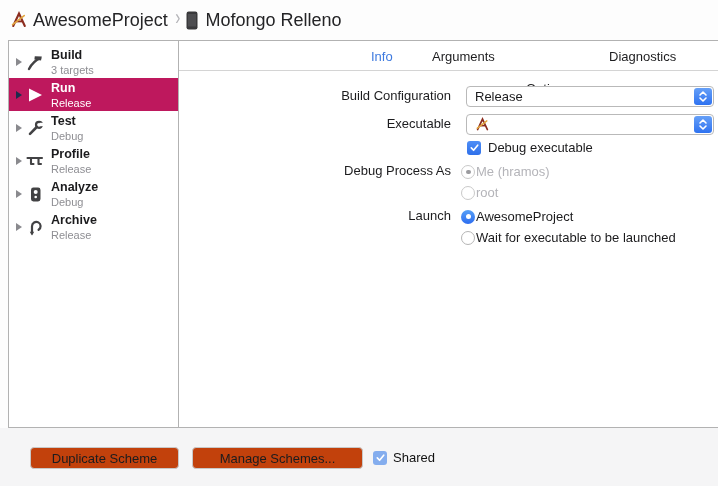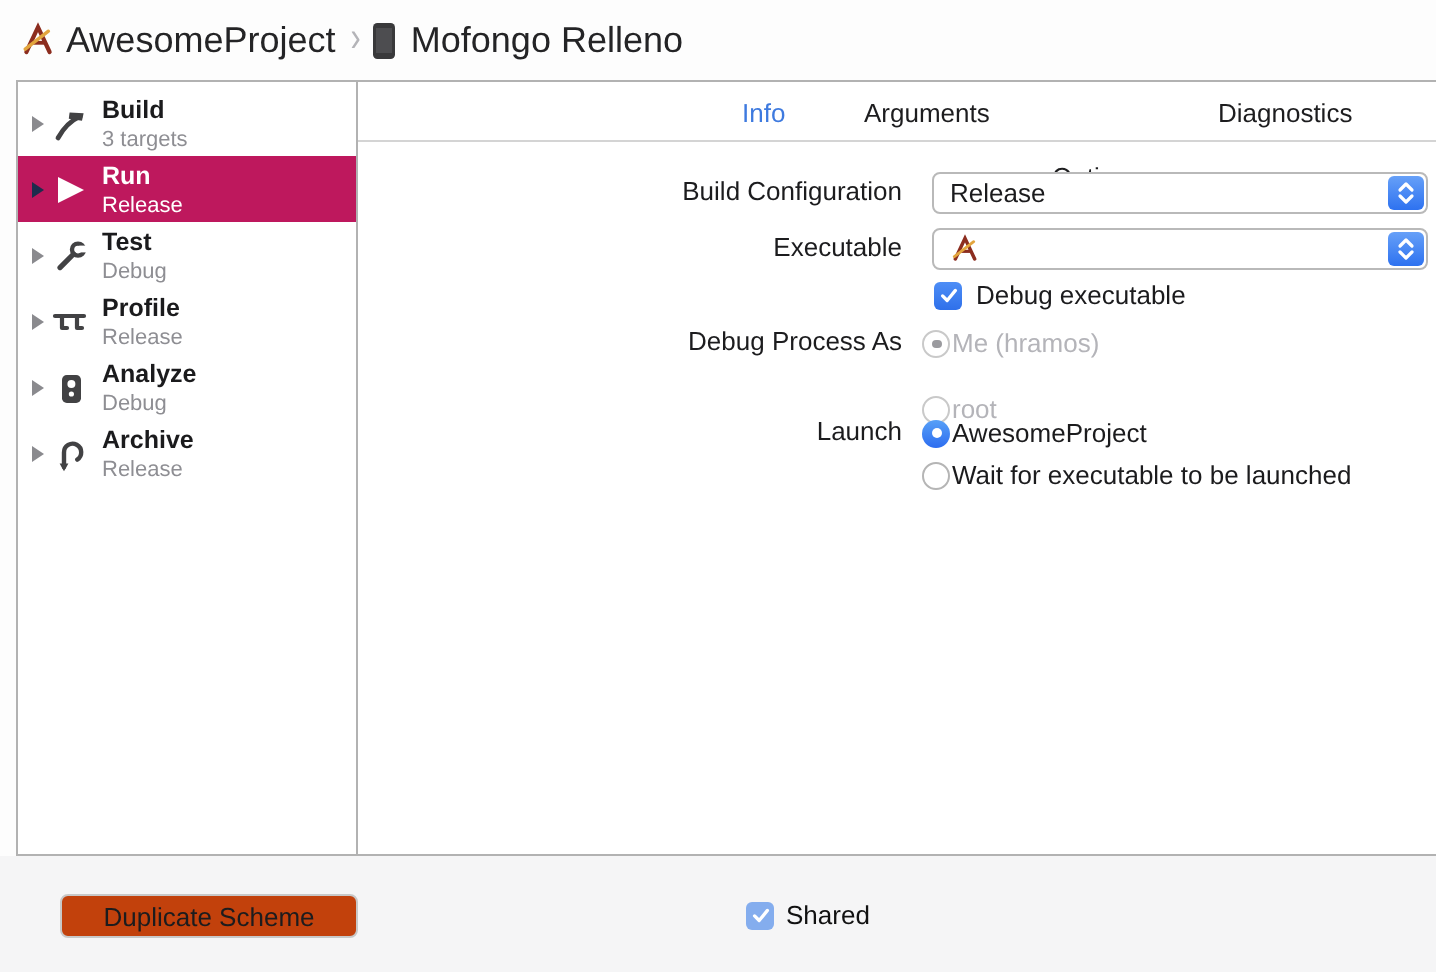--- a/index.html
+++ b/index.html
@@ -233,40 +233,41 @@
         </svg>
       </span>
       <span>Debug executable</span>
     </div>
 
     <span class="flabel" style="top:122px;">Debug Process As</span>
     <div class="opt-row" style="top:123px;">
       <span class="radio dis dot"></span>
       <span class="dim">Me (hramos)</span>
     </div>
-    <div class="opt-row" style="top:156px;">
+    <div class="opt-row" style="top:144px;">
       <span class="radio dis"></span>
       <span class="dim">root</span>
     </div>
 
     <span class="flabel" style="top:167px;">Launch</span>
     <div class="opt-row" style="top:168px;">
       <span class="radio on"></span>
       <span>AwesomeProject</span>
     </div>
     <div class="opt-row" style="top:189px;">
       <span class="radio off"></span>
       <span>Wait for executable to be launched</span>
     </div>
 
   </div>
 </div>
 
 <div class="bottombar">
   <button class="btn btn-dup">Duplicate Scheme</button>
+  <button class="btn btn-man">Manage Schemes...</button>
   <span class="shared-wrap">
     <span class="cb light">
       <svg width="11" height="11" viewBox="0 0 12 12">
         <polyline points="2.5,6.5 5,9 9.5,3.5" fill="none" stroke="#fff" stroke-width="1.8" stroke-linecap="round" stroke-linejoin="round"></polyline>
       </svg>
     </span>
     <span>Shared</span>
   </span>
 </div>
 

